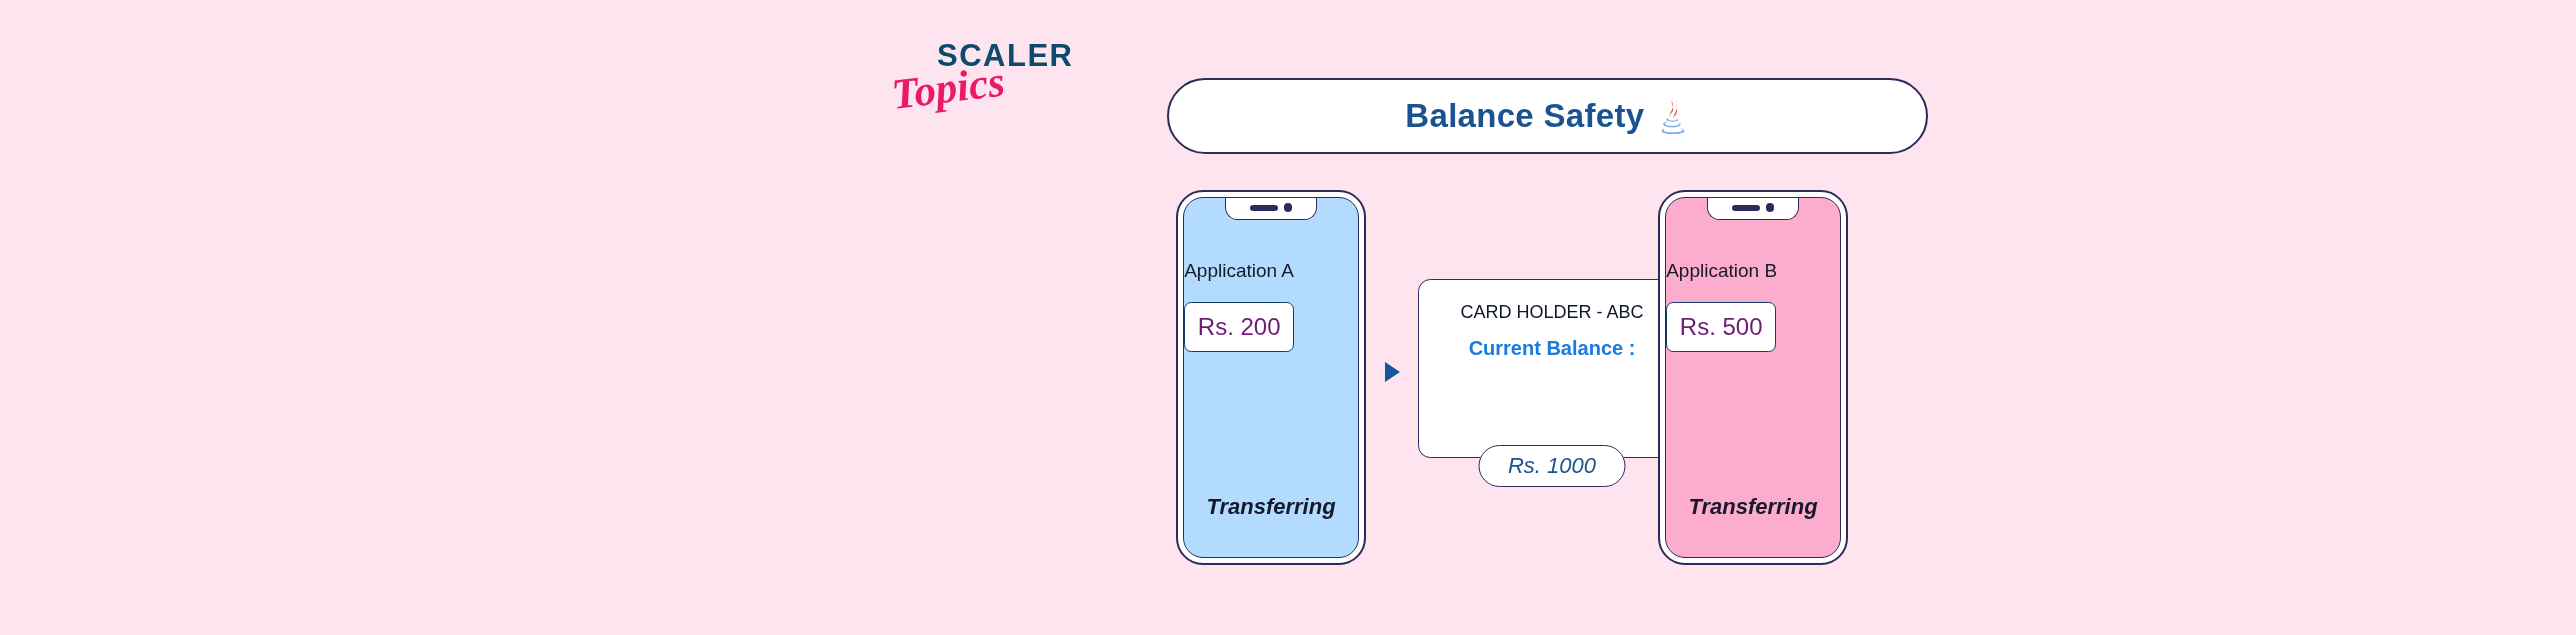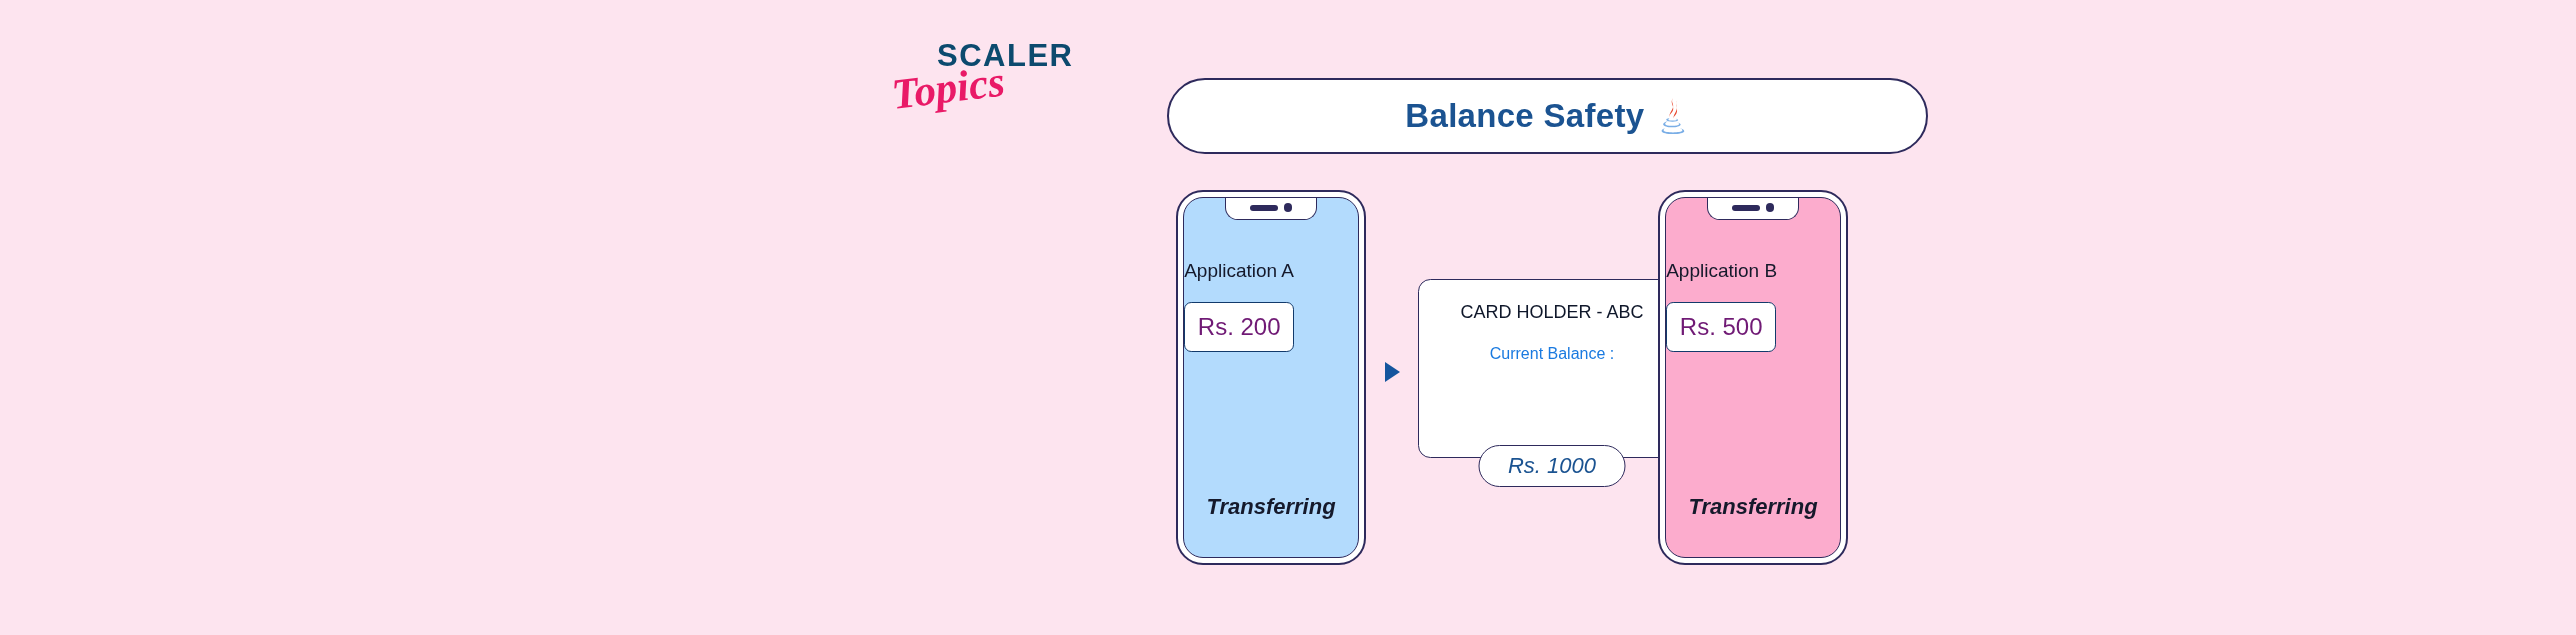--- a/index.html
+++ b/index.html
@@ -206,23 +206,23 @@
     font-family: "Liberation Sans", sans-serif;
   }
   #card-holder {
     margin-top: 21.6px;
     font-size: 18px;
     color: #0f172a;
     font-family: "Liberation Sans", sans-serif;
     white-space: nowrap;
   }
   #balance-label {
-    margin-top: 22px;
-    font-size: 16px;
-    font-weight: normal;
+    margin-top: 14px;
+    font-size: 20px;
+    font-weight: bold;
     color: #1a7ae0;
     font-family: "Liberation Sans", sans-serif;
     white-space: nowrap;
   }
   #balance-pill {
     position: absolute;
     left: 50%;
     transform: translateX(-50%);
     bottom: -30px;
     width: 147px;

